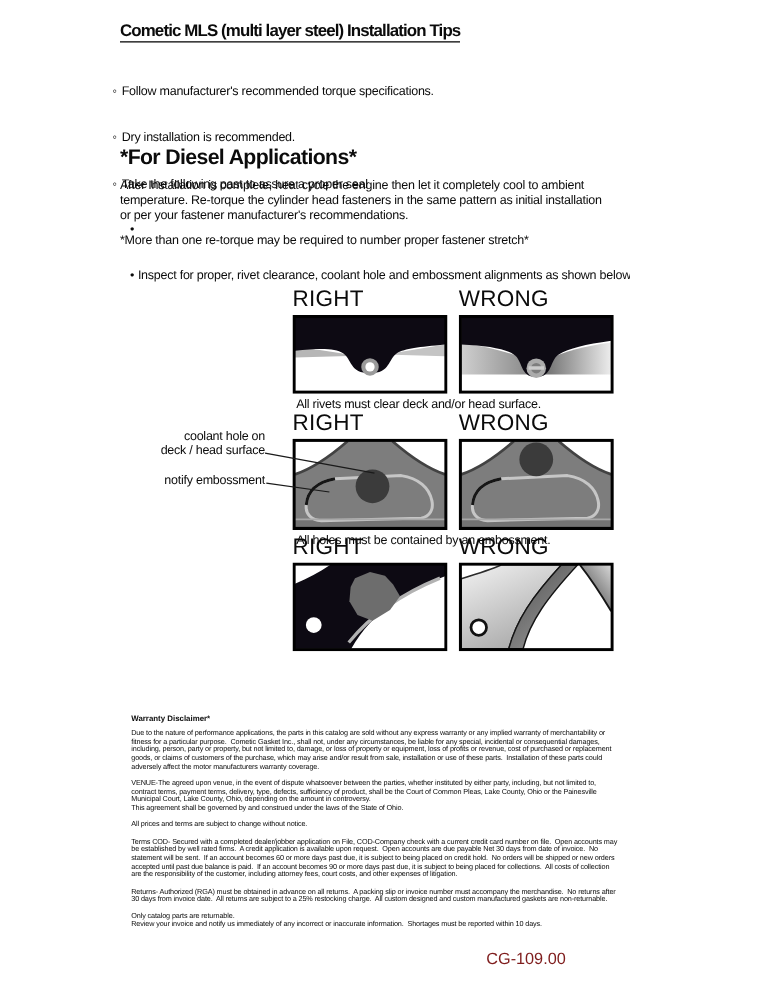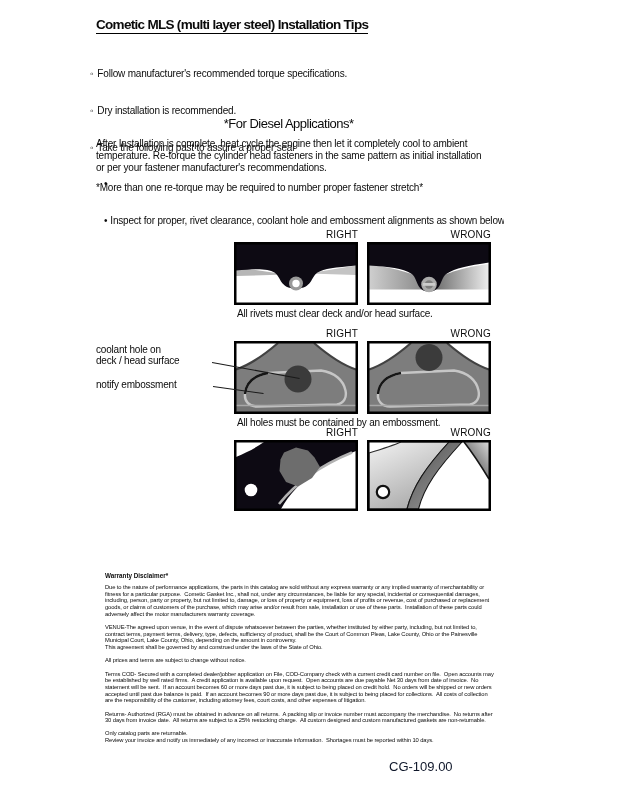--- a/index.html
+++ b/index.html
@@ -12,42 +12,42 @@
     position:absolute;left:96px;top:17px;margin:0;
     font-size:13.5px;font-weight:bold;letter-spacing:-0.7px;
     border-bottom:1.6px solid #000;padding-bottom:1px;display:inline-block;
   }
   .tips{position:absolute;left:90px;top:44px;font-size:10px;letter-spacing:-0.2px;line-height:12.2px;white-space:pre;}
   .tip{display:flex;align-items:baseline;}
   .tip.sub{margin-left:14px;}
   .bullet-o{font-size:10px;margin-right:4px;}
   .bullet-dot{font-size:10px;margin-right:3px;}
   .diesel{position:absolute;left:96px;top:116px;}
-  .diesel h2{margin:0 0 7px 0;font-size:13px;font-weight:normal;letter-spacing:-0.5px;text-align:center;}
+  .diesel h2{margin:0 0 7px 0;font-size:17px;font-weight:bold;letter-spacing:-0.5px;}
   .diesel p{margin:0 0 8px 0;font-size:10px;letter-spacing:-0.2px;line-height:11.9px;white-space:pre;}
   
   .figure{position:absolute;left:234px;width:257px;}
   .fig1{top:229px;} .fig2{top:328px;} .fig3{top:427px;}
   .labels{display:flex;gap:9px;}
-  .labels span{flex:0 0 124px;text-align:right;font-size:10px;letter-spacing:0.2px;}
+  .labels span{flex:0 0 124px;text-align:left;font-size:18px;letter-spacing:0.2px;}
   .panels{display:flex;gap:9px;margin-top:2px;}
   .panels svg{display:block;}
   .caption{font-size:10px;letter-spacing:-0.2px;line-height:12px;margin-top:3px;margin-left:3px;white-space:pre-line;}
   
-  .side-label{position:absolute;font-size:10px;letter-spacing:-0.2px;line-height:11.2px;text-align:left;white-space:pre-line;}
+  .side-label{position:absolute;font-size:10px;letter-spacing:-0.2px;line-height:11.2px;text-align:right;white-space:pre-line;}
   .side-label.coolant{left:96px;top:344px;width:116px;}
   .side-label.emboss{left:96px;top:379px;width:116px;}
   .leader{position:absolute;height:1.3px;background:#1a1a1a;transform-origin:0 50%;}
   .leader.l1{left:212px;top:362px;width:89px;transform:rotate(10.3deg);}
   .leader.l2{left:213px;top:386px;width:51px;transform:rotate(8deg);}
   
   .legal{position:absolute;left:105px;top:572px;width:445px;}
   .legal h3{margin:0 0 5px 0;font-size:6.3px;font-weight:bold;}
   .legal p{margin:0 0 6.5px 0;font-size:5.8px;line-height:6.7px;letter-spacing:-0.1px;white-space:pre;}
-  .pagenum{position:absolute;left:389px;top:759px;font-size:13px;color:#0f172a;}
+  .pagenum{position:absolute;left:389px;top:759px;font-size:13px;color:#7f1d1d;}
 </style>
 </head>
 <body>
 
 <div class="page">
 
   <h1 class="title">Cometic MLS (multi layer steel) Installation Tips</h1>
 
   <div class="tips">
     <div class="tip"><span class="bullet-o">◦</span><span>Follow manufacturer's recommended torque specifications.</span></div>

